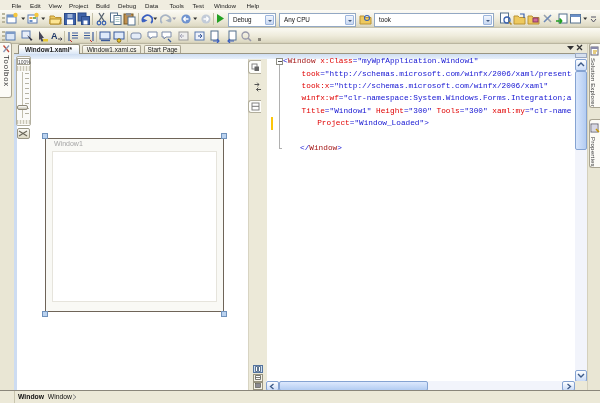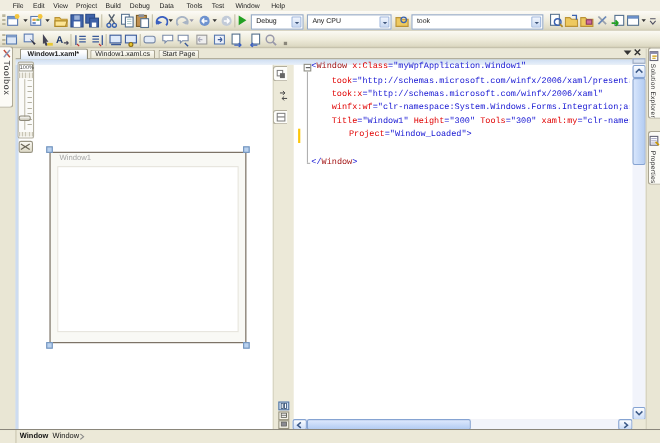--- a/index.html
+++ b/index.html
@@ -307,21 +307,21 @@
 <div class="a" style="left:279px;top:65px;width:1px;height:83px;background:#b0b0b0"></div>
 <div class="a" style="left:279px;top:148px;width:3px;height:1px;background:#b0b0b0"></div>
 
 <div class="a" style="left:283px;top:54px;width:289px;height:327px;overflow:hidden">
 <div class="code" style="left:0;top:1.1px"><span class="b">&lt;</span><span class="e">Window</span> <span class="r">x:Class</span><span class="b">="myWpfApplication.Window1"</span></div>
 <div class="code" style="left:18.6px;top:13.5px"><span class="r">took</span><span class="b">="http://schemas.microsoft.com/winfx/2006/xaml/presentation"</span></div>
 <div class="code" style="left:18.6px;top:25.9px"><span class="r">took:x</span><span class="b">="http://schemas.microsoft.com/winfx/2006/xaml"</span></div>
 <div class="code" style="left:18.6px;top:38.3px"><span class="r">winfx:wf</span><span class="b">="clr-namespace:System.Windows.Forms.Integration;assembly=WindowsFormsIntegration"</span></div>
 <div class="code" style="left:18.6px;top:50.7px"><span class="r">Title</span><span class="b">="Window1"</span> <span class="r">Height</span><span class="b">="300"</span> <span class="r">Tools</span><span class="b">="300"</span> <span class="r">xaml:my</span><span class="b">="clr-namespace:myWpfApplication"</span></div>
 <div class="code" style="left:34.2px;top:63.1px"><span class="r">Project</span><span class="b">="Window_Loaded"&gt;</span></div>
-<div class="code" style="left:0;top:87.9px"><span class="b">&lt;/</span><span class="e">Window</span><span class="b">&gt;</span></div>
+<div class="code" style="left:17px;top:87.9px"><span class="b">&lt;/</span><span class="e">Window</span><span class="b">&gt;</span></div>
 </div>
 
 <div class="a" style="left:575px;top:58px;width:12px;height:323px;background:#f2f4fb"></div>
 <div class="a" style="left:575px;top:52.5px;width:12px;height:5px;background:#d6e0ef;border:1px solid #9aa8c0"></div>
 <div class="sb" style="left:575px;top:58.5px;width:12px;height:12.5px"></div>
 <svg class="a" style="left:577px;top:61.5px" width="8" height="6">
     <path d="M1,4 L4,1 L7,4" fill="none" stroke="#3c5a88" stroke-width="1.4"></path>
   </svg>
 <div class="sb" style="left:575px;top:71px;width:12px;height:79px;background:linear-gradient(90deg,#d8e6fc,#b3ccf2)"></div>
 <div class="sb" style="left:575px;top:369.5px;width:12px;height:12px"></div>

